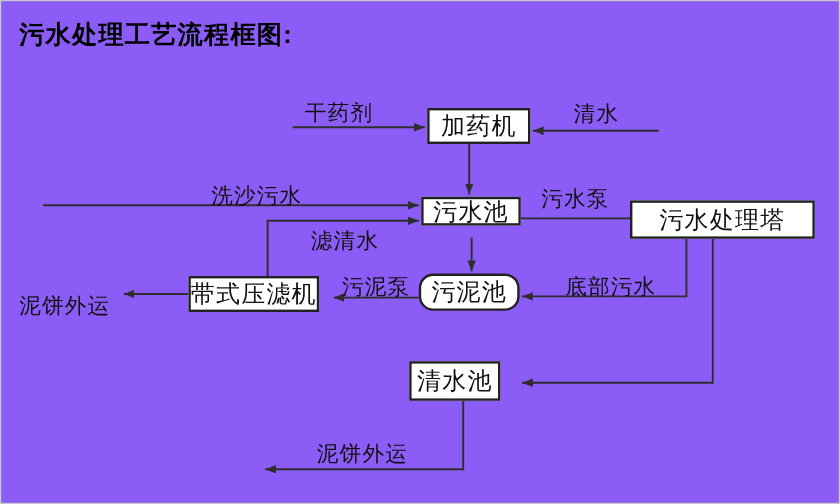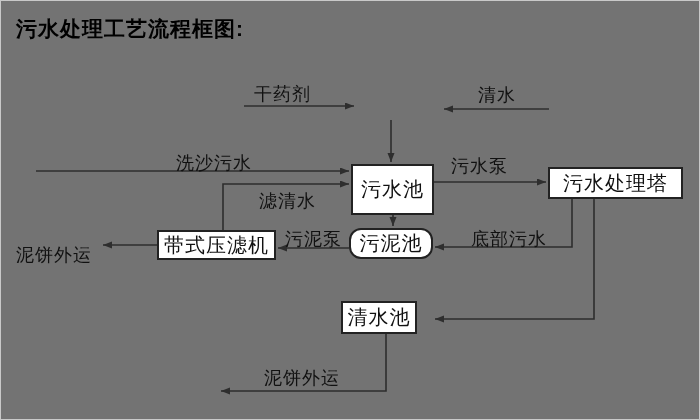--- a/index.html
+++ b/index.html
@@ -4,21 +4,21 @@
 <style>
   html, body {
     margin: 0;
     padding: 0;
     background: #ffffff;
   }
   #stage {
     position: relative;
     width: 700px;
     height: 420px;
-    background: #737373;
+    background: #8b5cf6;
     border: 1px solid #c9c9c9;
     box-sizing: border-box;
     font-family: "Liberation Sans", "DejaVu Sans", sans-serif;
     color: #111111;
     overflow: hidden;
   }
   .title {
     position: absolute;
     left: 15px;
     top: 14px;
@@ -56,24 +56,24 @@
     z-index: 1;
   }
   #wires polyline {
     fill: none;
     stroke: #2e2e2e;
     stroke-width: 1.6;
   }
 
   
   #node-dosing   { left: 355px; top:  89px; width:  86px; height: 30px; }
-  #node-sewage   { left: 350px; top: 163px; width:  83px; height: 51px; }
-  #node-tower    { left: 547px; top: 166px; width: 135px; height: 32px; }
+  #node-sewage   { left: 350px; top: 163px; width:  83px; height: 24px; }
+  #node-tower    { left: 524px; top: 166px; width: 154px; height: 32px; }
   #node-sludge   { left: 348px; top: 227px; width:  84px; height: 31px; border-radius: 12px; }
-  #node-belt     { left: 156px; top: 229px; width: 119px; height: 30px; }
+  #node-belt     { left: 156px; top: 229px; width: 109px; height: 30px; }
   #node-clean    { left: 340px; top: 300px; width:  76px; height: 33px; font-family: Liberation Serif, serif; }
 
   
   #lbl-dry      { left: 253px; top:  81px; }
   #lbl-clear    { left: 477px; top:  82px; }
   #lbl-sandwash { left: 175px; top: 150px; }
   #lbl-swpump   { left: 450px; top: 153px; }
   #lbl-filtered { left: 258px; top: 188px; }
   #lbl-slpump   { left: 284px; top: 226px; }
   #lbl-bottom   { left: 470px; top: 226px; }
@@ -100,20 +100,21 @@
     <polyline points="222,229 222,183 348,183" marker-end="url(#ah)"></polyline>
     <polyline points="433,181 545,181" marker-end="url(#ah)"></polyline>
     <polyline points="392,197 392,225" marker-end="url(#ah)"></polyline>
     <polyline points="571,198 571,246 434,246" marker-end="url(#ah)"></polyline>
     <polyline points="348,247 277,247" marker-end="url(#ah)"></polyline>
     <polyline points="156,244 102,244" marker-end="url(#ah)"></polyline>
     <polyline points="593,198 593,318 434,318" marker-end="url(#ah)"></polyline>
     <polyline points="385,333 385,390 220,390" marker-end="url(#ah)"></polyline>
   </svg>
 
+  <div class="node" id="node-dosing">加药机</div>
   <div class="node" id="node-sewage">污水池</div>
   <div class="node" id="node-tower">污水处理塔</div>
   <div class="node" id="node-sludge">污泥池</div>
   <div class="node" id="node-belt">带式压滤机</div>
   <div class="node" id="node-clean">清水池</div>
 
   <div class="flow-label" id="lbl-dry">干药剂</div>
   <div class="flow-label" id="lbl-clear">清水</div>
   <div class="flow-label" id="lbl-sandwash">洗沙污水</div>
   <div class="flow-label" id="lbl-swpump">污水泵</div>

